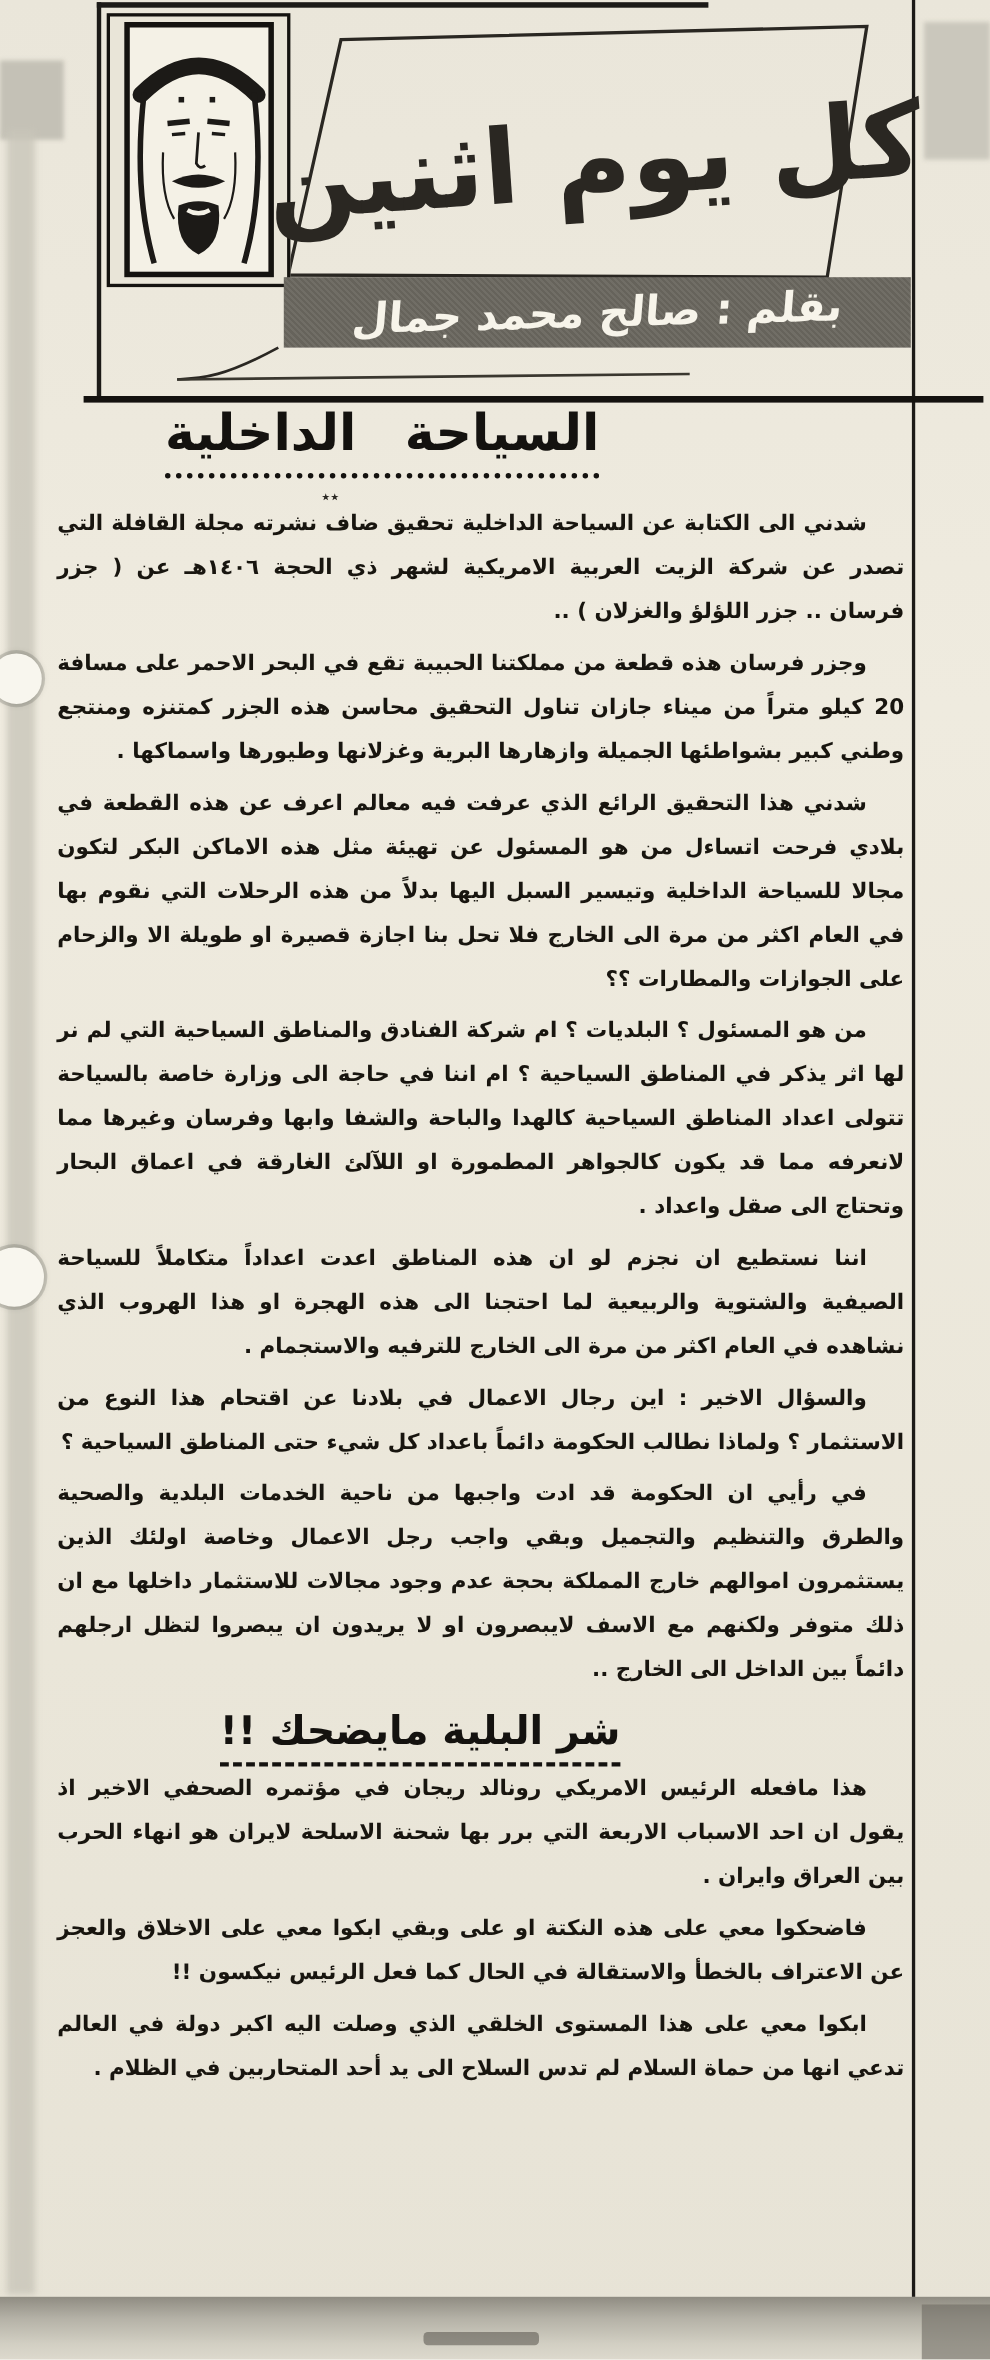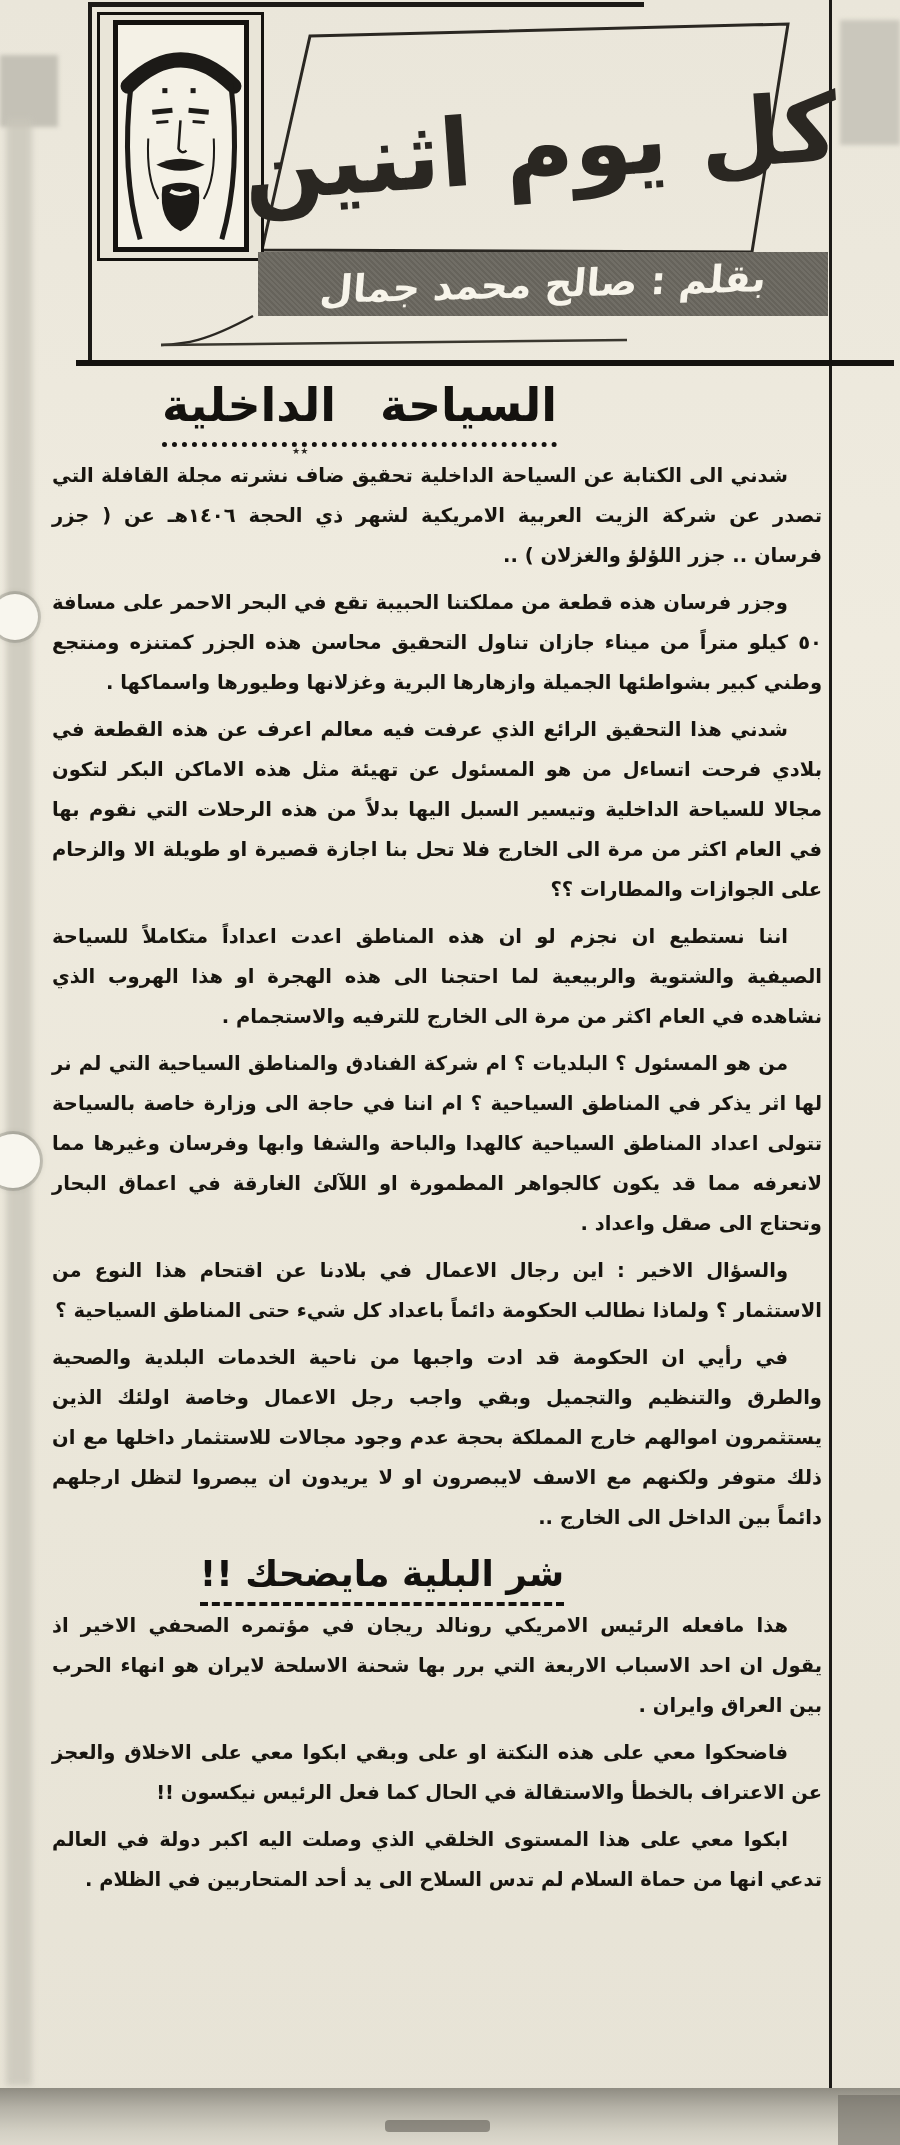--- a/index.html
+++ b/index.html
@@ -38,21 +38,21 @@
   .byline-bar{
     position:absolute;left:258px;top:252px;width:570px;height:64px;
     background:
       repeating-linear-gradient(45deg,rgba(255,255,255,.04) 0 2px,rgba(0,0,0,.05) 2px 4px),
       #6b6860;
     display:flex;align-items:center;justify-content:center;direction:rtl;
   }
   .byline-bar span{font-size:38px;font-weight:bold;color:#f7f4ea;transform:rotate(-1.5deg) skewX(-6deg);white-space:nowrap;}
   
   .article-title{
-    position:absolute;left:150px;top:366px;margin:12px;direction:rtl;
+    position:absolute;left:150px;top:366px;margin:0;direction:rtl;
     font-size:46px;font-weight:bold;word-spacing:28px;color:#14120f;
     border-bottom:5px dotted #14120f;padding-bottom:10px;white-space:nowrap;
   }
   .title-mark{position:absolute;left:292px;top:442px;font-size:15px;font-weight:bold;color:#2a2722;}
   
   .body-copy{
     position:absolute;left:52px;top:456px;width:770px;direction:rtl;
     font-size:19.5px;line-height:40px;font-weight:bold;text-align:justify;color:#18150f;
   }
   .body-copy p{margin:0 0 7px;text-indent:34px;}
@@ -114,27 +114,27 @@
 </div>
 
 <h1 class="article-title">السياحة الداخلية</h1>
 <div class="title-mark">٭٭</div>
 
 <div class="body-copy">
   <div>
 
       <p>شدني الى الكتابة عن السياحة الداخلية تحقيق ضاف نشرته مجلة القافلة التي تصدر عن شركة الزيت العربية الامريكية لشهر ذي الحجة ١٤٠٦هـ عن ( جزر فرسان .. جزر اللؤلؤ والغزلان ) ..</p>
 
-      <p>وجزر فرسان هذه قطعة من مملكتنا الحبيبة تقع في البحر الاحمر على مسافة ٥٠ كيلو متراً من ميناء جازان تناول التحقيق محاسن هذه الجزر كمتنزه ومنتجع وطني كبير بشواطئها الجميلة وازهارها البرية وغزلانها وطيورها واسماكها .</p>
+      <p>وجزر فرسان هذه قطعة من مملكتنا الحبيبة تقع في البحر الاحمر على مسافة 20 كيلو متراً من ميناء جازان تناول التحقيق محاسن هذه الجزر كمتنزه ومنتجع وطني كبير بشواطئها الجميلة وازهارها البرية وغزلانها وطيورها واسماكها .</p>
 
       <p>شدني هذا التحقيق الرائع الذي عرفت فيه معالم اعرف عن هذه القطعة في بلادي فرحت اتساءل من هو المسئول عن تهيئة مثل هذه الاماكن البكر لتكون مجالا للسياحة الداخلية وتيسير السبل اليها بدلاً من هذه الرحلات التي نقوم بها في العام اكثر من مرة الى الخارج فلا تحل بنا اجازة قصيرة او طويلة الا والزحام على الجوازات والمطارات ؟؟</p>
 
+      <p>من هو المسئول ؟ البلديات ؟ ام شركة الفنادق والمناطق السياحية التي لم نر لها اثر يذكر في المناطق السياحية ؟ ام اننا في حاجة الى وزارة خاصة بالسياحة تتولى اعداد المناطق السياحية كالهدا والباحة والشفا وابها وفرسان وغيرها مما لانعرفه مما قد يكون كالجواهر المطمورة او اللآلئ الغارقة في اعماق البحار وتحتاج الى صقل واعداد .</p>
+
       <p>اننا نستطيع ان نجزم لو ان هذه المناطق اعدت اعداداً متكاملاً للسياحة الصيفية والشتوية والربيعية لما احتجنا الى هذه الهجرة او هذا الهروب الذي نشاهده في العام اكثر من مرة الى الخارج للترفيه والاستجمام .</p>
-
-      <p>من هو المسئول ؟ البلديات ؟ ام شركة الفنادق والمناطق السياحية التي لم نر لها اثر يذكر في المناطق السياحية ؟ ام اننا في حاجة الى وزارة خاصة بالسياحة تتولى اعداد المناطق السياحية كالهدا والباحة والشفا وابها وفرسان وغيرها مما لانعرفه مما قد يكون كالجواهر المطمورة او اللآلئ الغارقة في اعماق البحار وتحتاج الى صقل واعداد .</p>
 
       <p>والسؤال الاخير : اين رجال الاعمال في بلادنا عن اقتحام هذا النوع من الاستثمار ؟ ولماذا نطالب الحكومة دائماً باعداد كل شيء حتى المناطق السياحية ؟</p>
 
       <p>في رأيي ان الحكومة قد ادت واجبها من ناحية الخدمات البلدية والصحية والطرق والتنظيم والتجميل وبقي واجب رجل الاعمال وخاصة اولئك الذين يستثمرون اموالهم خارج المملكة بحجة عدم وجود مجالات للاستثمار داخلها مع ان ذلك متوفر ولكنهم مع الاسف لايبصرون او لا يريدون ان يبصروا لتظل ارجلهم دائماً بين الداخل الى الخارج ..</p>
 
     </div>
   <h2 class="section-heading">
     <span>شر البلية مايضحك !!</span>
   </h2>
   <div>

